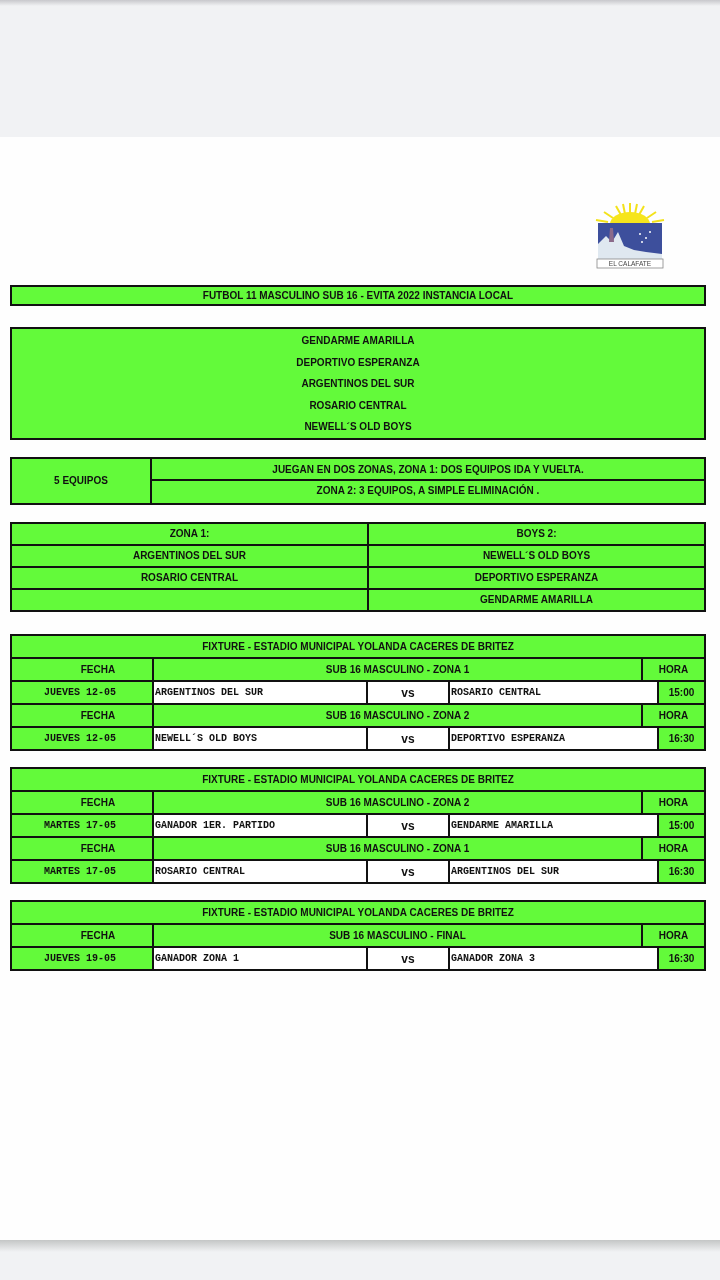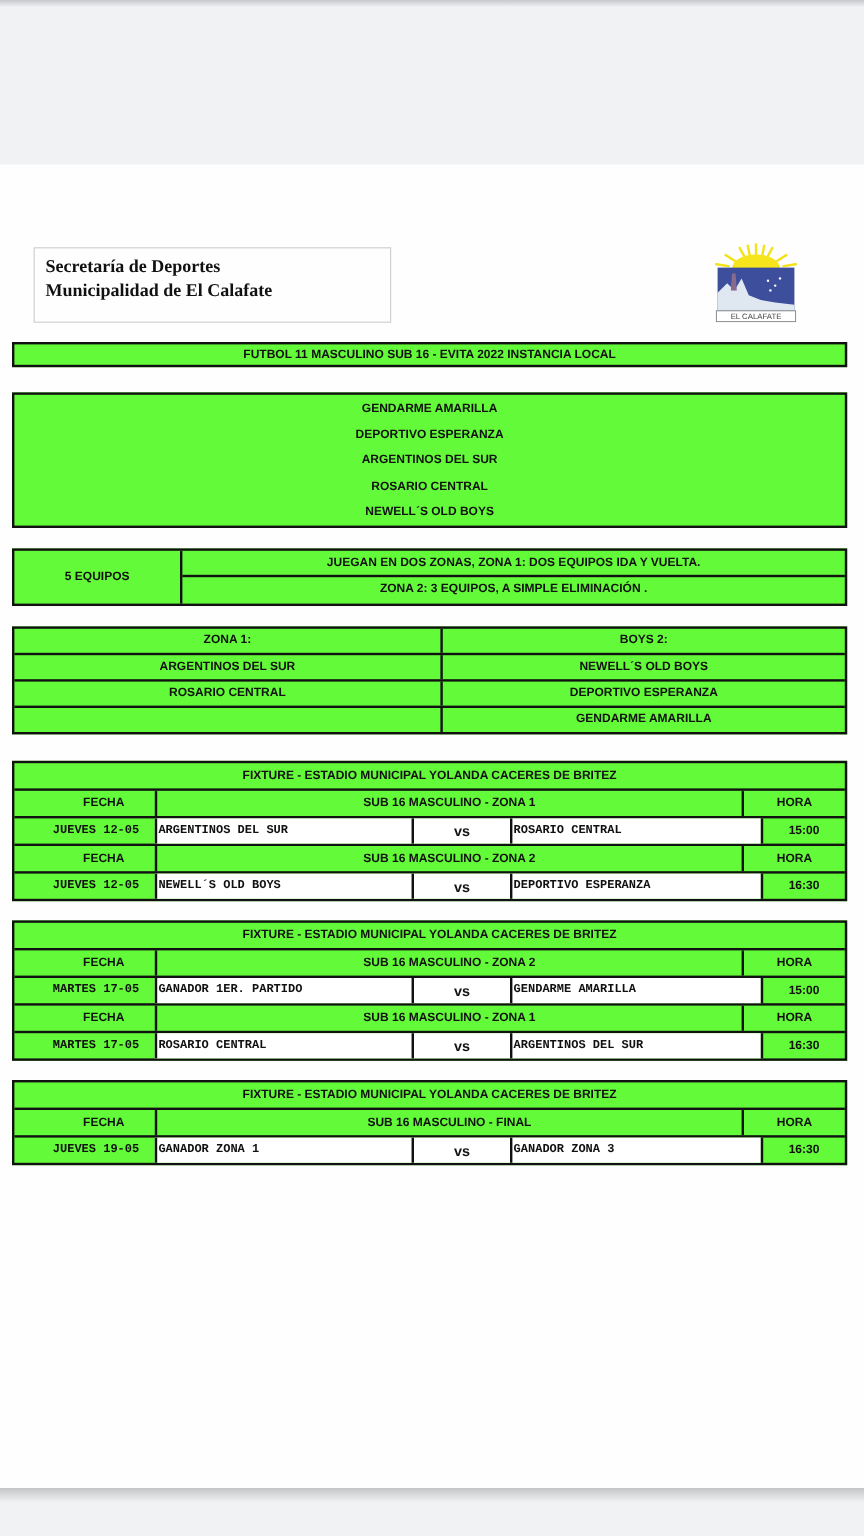--- a/index.html
+++ b/index.html
@@ -18,37 +18,33 @@
 
   .tbl { position: absolute; left: 10px; width: 696px; border: 2px solid #111; background: #63fa3a; }
   .cell { font-weight: bold; font-size: 10px; color: #111; text-align: center; line-height: 20px; white-space: nowrap; }
   .row { display: flex; border-top: 2px solid #111; height: 23px; }
   .row:first-child { border-top: none; }
   .row > div { border-left: 2px solid #111; display: flex; align-items: center; justify-content: center; }
   .row > div:first-child { border-left: none; }
   .white { background: #ffffff; }
   .left { justify-content: flex-start !important; padding-left: 1px; font-family: Liberation Mono, monospace; }
 
-  .c-fecha { width: 117px; padding-left: 32px; }
+  .c-fecha { width: 140px; padding-left: 32px; }
   .c-t1 { width: 214px; }
   .c-vs { width: 82px; }
   .c-t2 { width: 209px; }
   .c-mid { width: 489px; }
 </style>
 </head>
 <body>
 
 <div class="topbar-shadow"></div>
 
 <div class="page">
 
-  <div class="letterhead">
-    <div>Secretaría de Deportes</div>
-    <div>Municipalidad de El Calafate</div>
-  </div>
 
   <svg class="logo" viewBox="0 0 72 68">
     <g stroke="#f3e21a" stroke-width="2">
       <line x1="36" y1="1" x2="36" y2="12"></line>
         <line x1="22" y1="4" x2="27" y2="13"></line>
         <line x1="50" y1="4" x2="45" y2="13"></line>
       <line x1="10" y1="10" x2="19" y2="16"></line>
         <line x1="62" y1="10" x2="53" y2="16"></line>
       <line x1="2" y1="18" x2="14" y2="20"></line>
         <line x1="70" y1="18" x2="58" y2="20"></line>

